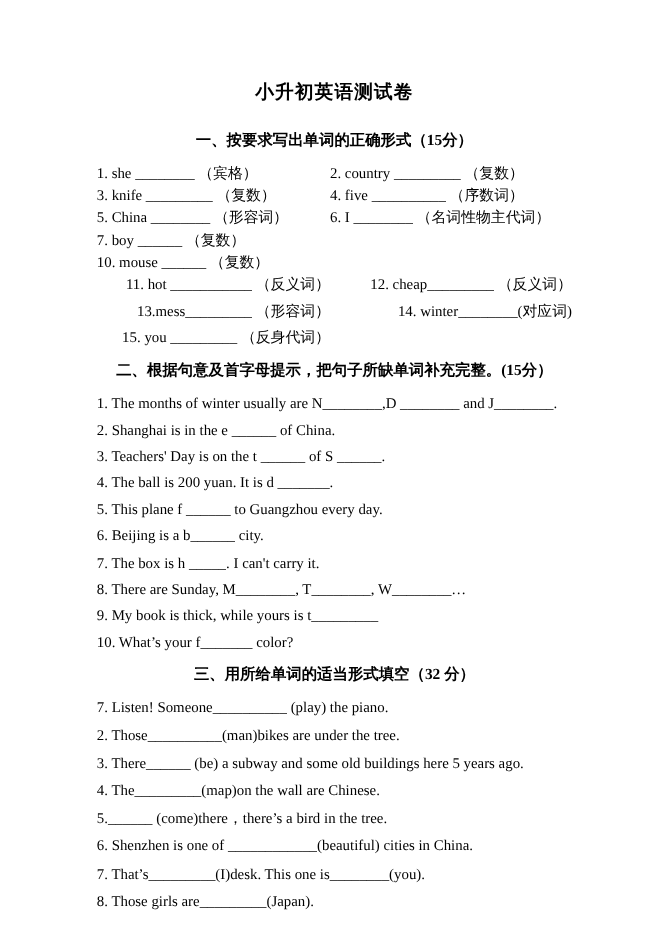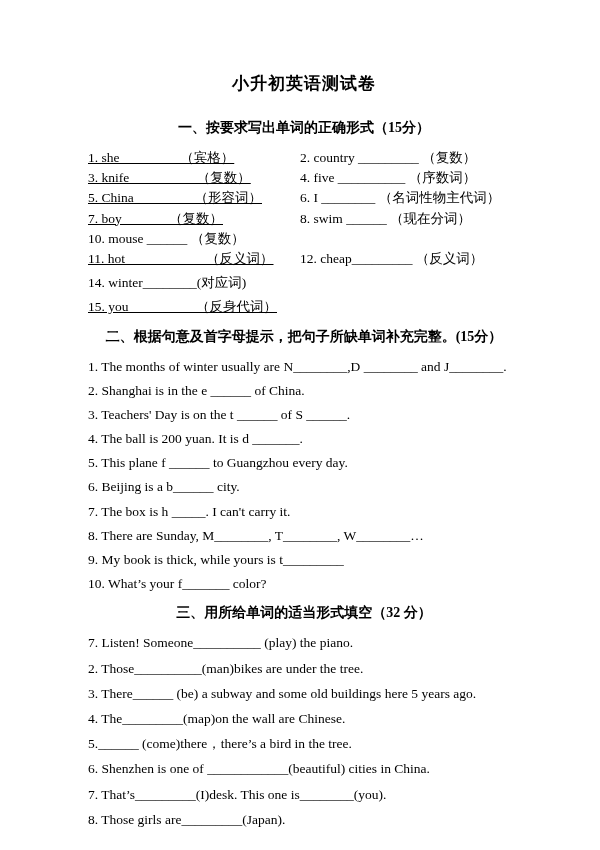--- a/index.html
+++ b/index.html
@@ -32,24 +32,23 @@
   }
   .q-pair {
     display: flex;
     font-size: 13.5px;
     line-height: 1.2;
     margin-bottom: 4px;
   }
   .q-pair .q-left {
     flex: none;
     width: 212px;
-    text-decoration: underline;
   }
   .q-pair .q-right { flex: 1; }
-  .q-pair.wide { margin-bottom: 8px; }
+  .q-pair.wide { margin-bottom: 8px; text-align: right; }
   .q-line {
     font-size: 13.5px;
     line-height: 1.2;
     margin-bottom: 8px;
   }
   .s3 .q-line { margin-bottom: 9px; }
   .section { margin-bottom: 8px; }
 </style>
 </head>
 <body>
@@ -68,30 +67,30 @@
     <div class="q-pair">
       <span class="q-left">3. knife _________ （复数）</span>
       <span class="q-right">4. five __________ （序数词）</span>
     </div>
     <div class="q-pair">
       <span class="q-left">5. China ________ （形容词）</span>
       <span class="q-right">6. I ________ （名词性物主代词）</span>
     </div>
     <div class="q-pair">
       <span class="q-left">7. boy ______ （复数）</span>
-      <span class="q-right">8. swim ______ （现在分词）</span>
     </div>
     <div class="q-pair">
       <span class="q-right">10. mouse ______ （复数）</span>
     </div>
     <div class="q-pair wide">
       <span class="q-left">11. hot ___________ （反义词）</span>
       <span class="q-right">12. cheap_________ （反义词）</span>
     </div>
     <div class="q-pair wide">
+      <span class="q-left">13.mess_________ （形容词）</span>
       <span class="q-right">14. winter________(对应词)</span>
     </div>
     <div class="q-pair wide">
       <span class="q-left">15. you _________ （反身代词）</span>
       <span class="q-right"></span>
     </div>
   </div>
 
   <div class="section s2">
     <h2 class="section-heading">二、根据句意及首字母提示，把句子所缺单词补充完整。(15分）</h2>

